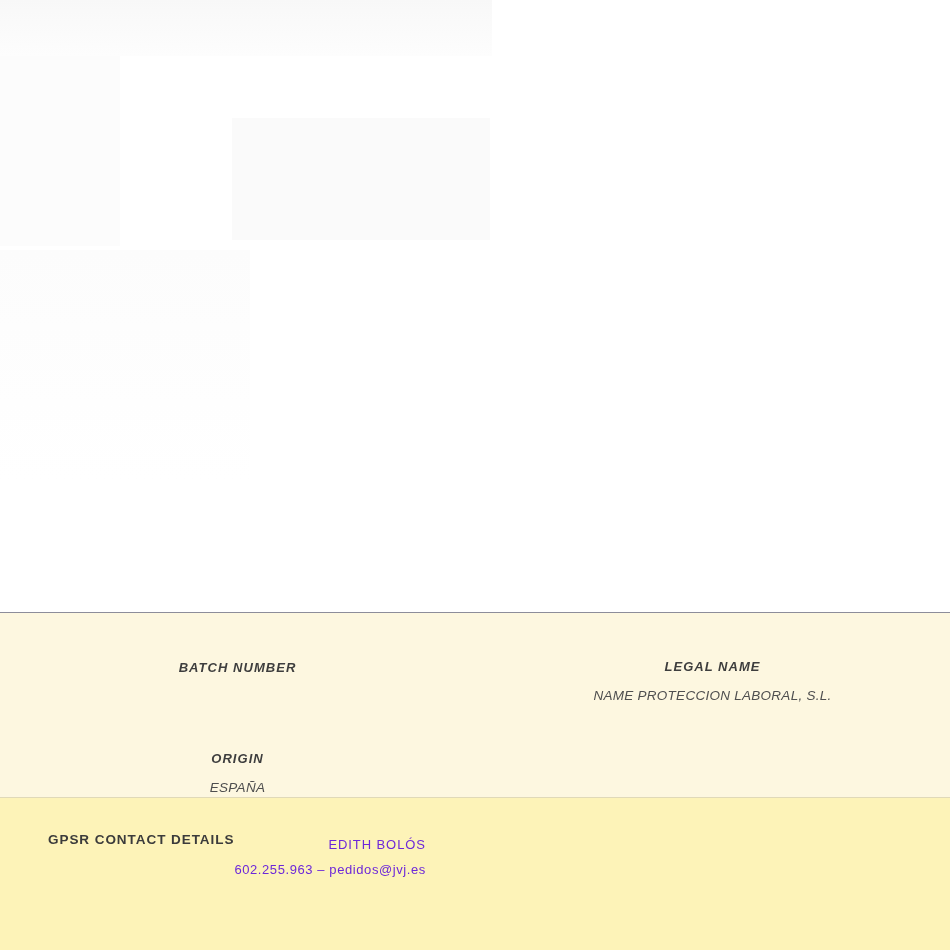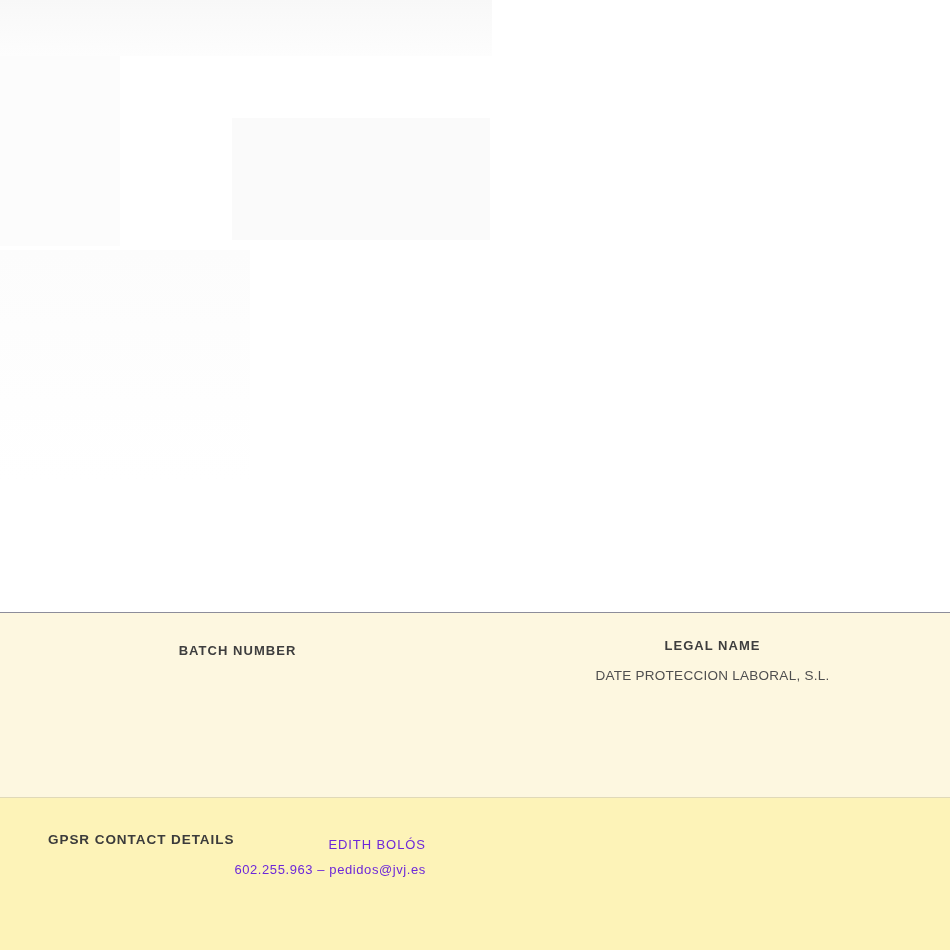--- a/index.html
+++ b/index.html
@@ -96,22 +96,23 @@
     bottom: 0;
     display: grid;
     grid-template-columns: 1fr 1fr;
     grid-template-rows: 1fr 1fr;
   }
 
   .info-cell {
     display: flex;
     flex-direction: column;
     align-items: center;
-    justify-content: flex-start;
-    box-sizing: border-box;
+    justify-content: flex-end;
+    box-sizing: border-box;
+    font-style: italic;
   }
   .cell-r1 { padding-top: 30px; }
   .cell-r2 { padding-top: 25px; }
 
   .field-label {
     font-size: 13px;
     font-weight: bold;
     letter-spacing: 0.08em;
     color: #3e3e3e;
     text-transform: uppercase;
@@ -177,23 +178,27 @@
     <div class="info-grid">
 
       <div class="info-cell cell-r1">
         <div class="field-label">BATCH NUMBER</div>
         <div class="field-value"></div>
       </div>
 
 
       <div class="info-cell cell-r2">
         <div class="field-label">LEGAL NAME</div>
-        <div class="field-value">DATE PROTECCION LABORAL, S.L.</div>
+        <div class="field-value">NAME PROTECCION LABORAL, S.L.</div>
       </div>
 
+      <div class="info-cell cell-r2">
+        <div class="field-label">ORIGIN</div>
+        <div class="field-value">ESPAÑA</div>
+      </div>
 
     </div>
   </div>
 
   <div class="rule-thin"></div>
 
   <div class="contact-band">
     <div class="contact-title">GPSR CONTACT DETAILS</div>
     <div class="contact-lines">
       <div class="contact-line-name">EDITH BOLÓS</div>

